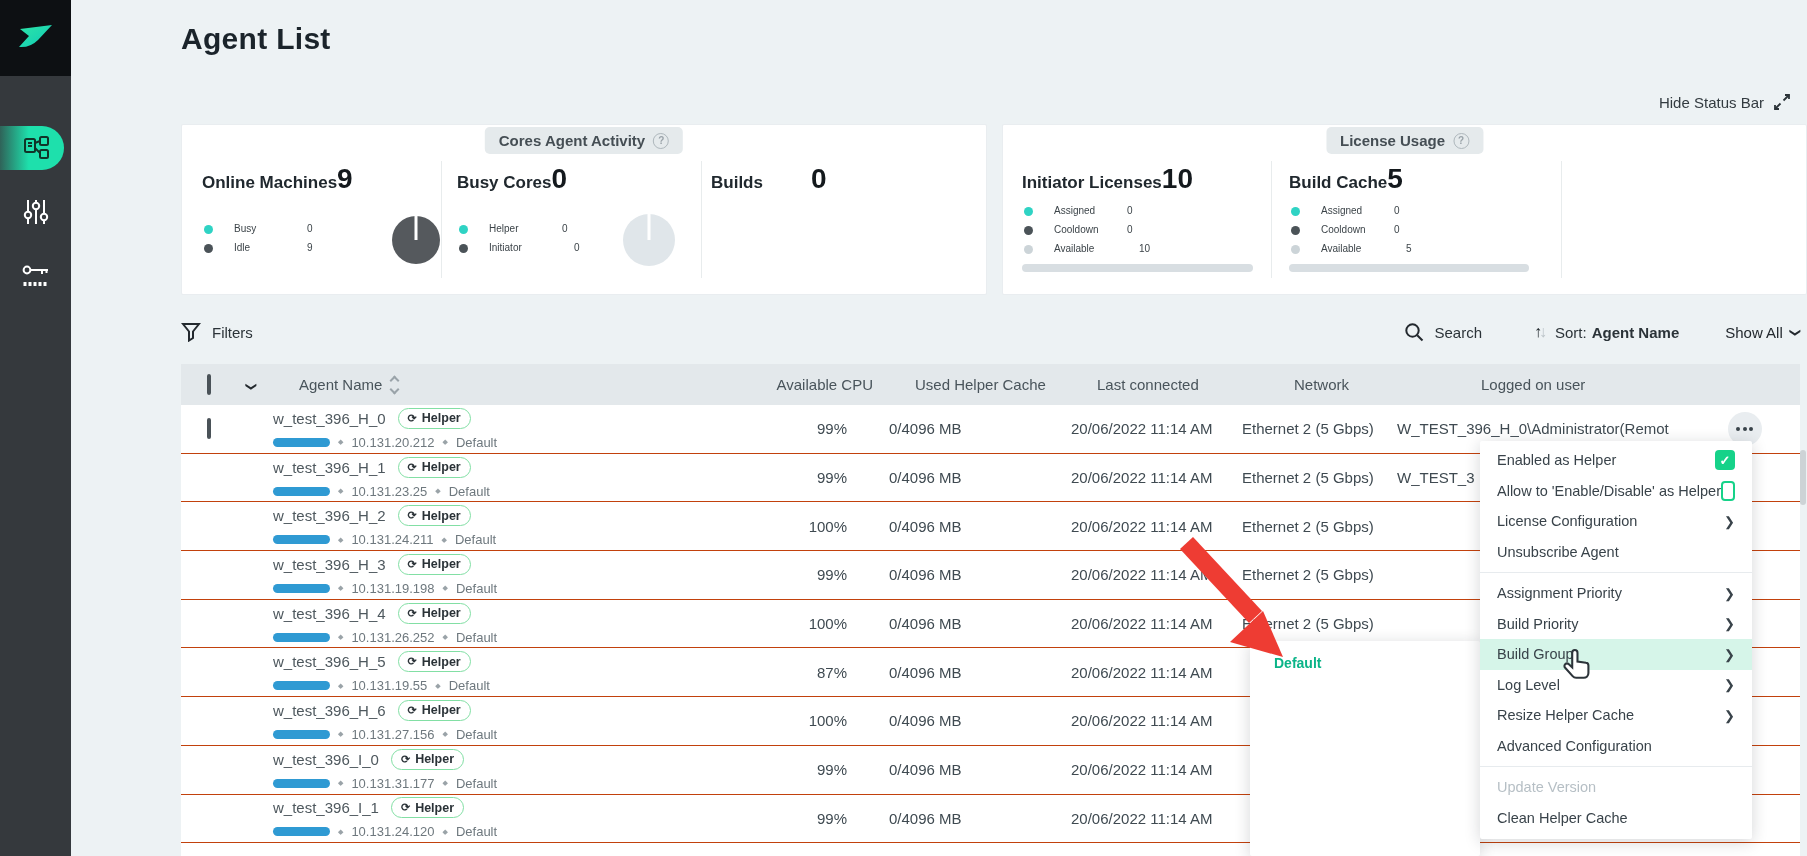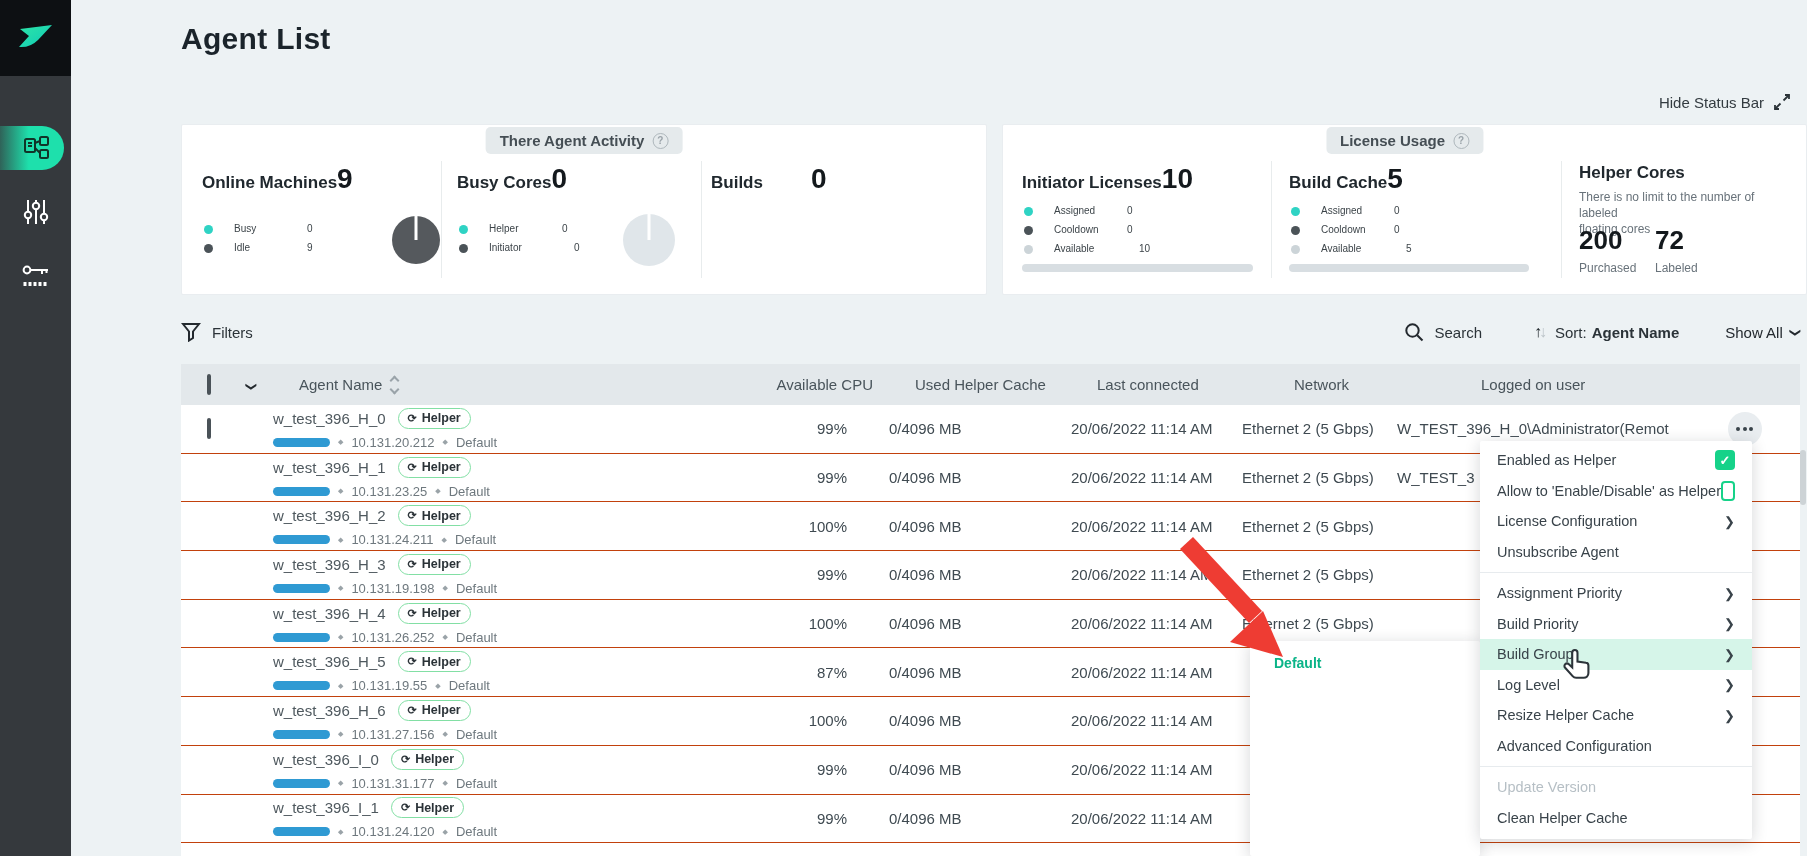--- a/index.html
+++ b/index.html
@@ -185,21 +185,21 @@
     <svg width="18" height="18" viewBox="0 0 18 18" fill="none" stroke="#2b3338" stroke-width="1.8">
       <line x1="10.5" y1="7.5" x2="16" y2="2"></line>
         <polyline points="12,2 16,2 16,6"></polyline>
       <line x1="7.5" y1="10.5" x2="2" y2="16"></line>
         <polyline points="2,12 2,16 6,16"></polyline>
     </svg>
   </div>
 
   <section class="card card1">
     <div class="card-tab">
-      <span>There Agent Activity</span>
+      <span>Cores Agent Activity</span>
       <span class="qmark">?</span>
     </div>
     <div class="vdiv" style="left:259px"></div>
     <div class="vdiv" style="left:519px"></div>
 
     <div class="stat" style="left:20px; width:219px">
       <div class="stat-head">
         <span class="stat-label">Online Machines</span>
         <span class="stat-value">9</span>
       </div>
@@ -297,33 +297,20 @@
           </div>
           <div class="legend-row">
             <span class="legend-dot" style="background: rgb(204, 212, 216);"></span>
             <span class="legend-label wide">Available</span>
             <span class="legend-value">5</span>
           </div>
         </div>
       <div class="hbar" style="left:0; top:139px; width:240px"></div>
     </div>
 
-    <div class="stat" style="left:576px; width:215px">
-      <div class="stat-head" style="justify-content:flex-start;">
-        <span class="stat-label">Helper Cores</span>
-      </div>
-      <div class="hc-desc" style="left:0; top:64px;">
-        <div>There is no limit to the number of labeled</div>
-        <div>floating cores</div>
-      </div>
-      <div class="hc-num" style="left:0; top:100px">200</div>
-      <div class="hc-num" style="left:76px; top:100px">72</div>
-      <div class="hc-sub" style="left:0; top:136px">Purchased</div>
-      <div class="hc-sub" style="left:76px; top:136px">Labeled</div>
-    </div>
   </section>
 
   <div class="toolbar">
     <div class="filters">
       <svg width="20" height="20" viewBox="0 0 20 20" fill="none" stroke="#23292e" stroke-width="2">
         <path d="M2 2 H18 L12 9.5 V16 L8 18.5 V9.5 Z"></path>
       </svg>
       <span>Filters</span>
     </div>
     <div class="tb-right">

